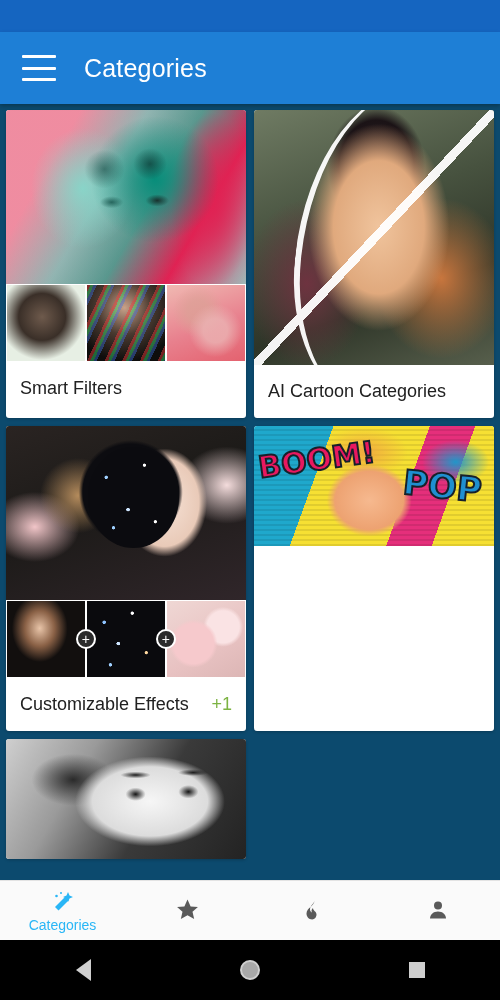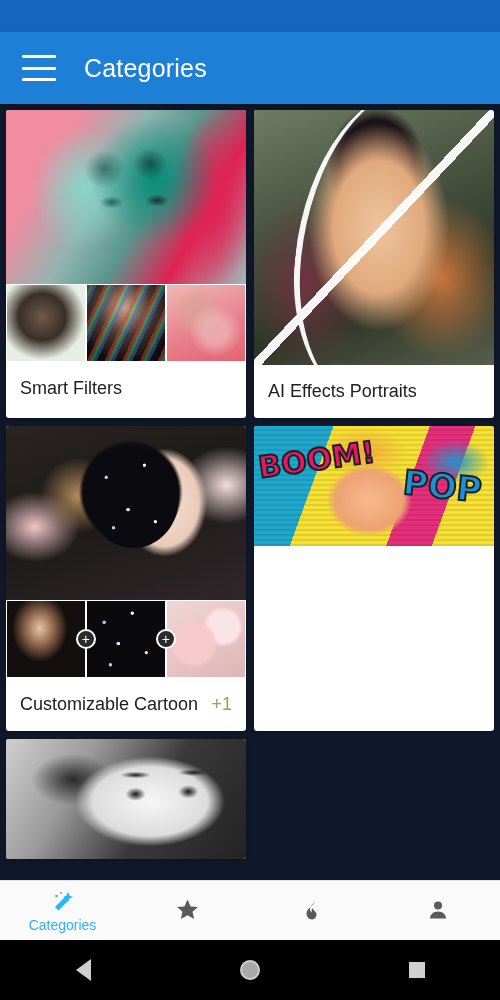--- a/index.html
+++ b/index.html
@@ -21,21 +21,21 @@
     box-shadow: 0 2px 4px rgba(0,0,0,.25);
     position: relative; z-index: 5;
   }
   .hamburger { width: 34px; height: 26px; display: flex; flex-direction: column; justify-content: space-between; cursor: pointer; }
   .hamburger span { display: block; height: 3px; background: #fff; border-radius: 1px; }
   .app-title { color: #fff; font-size: 25px; margin-left: 28px; letter-spacing: .2px; }
 
   
   .content {
     position: absolute; top: 104px; left: 0; right: 0; bottom: 120px;
-    background: #0f172a; overflow: hidden;
+    background: #0c4a6e; overflow: hidden;
     padding: 6px 6px 0 6px;
   }
   .grid { display: flex; flex-wrap: wrap; gap: 8px; }
   .card {
     width: calc(50% - 4px);
     background: #fff;
     border-radius: 3px;
     box-shadow: 0 1px 3px rgba(0,0,0,.22);
     overflow: hidden;
     display: flex; flex-direction: column;
@@ -278,21 +278,21 @@
       </div>
 
       <div class="card">
         <div class="card-media">
           <div class="card-hero tall">
             <div class="art art-cartoon"></div>
             <div class="split-curve"></div>
           </div>
         </div>
         <div class="card-label">
-          <div class="title">AI Effects Portraits</div>
+          <div class="title">AI Cartoon Categories</div>
           <div class="badge"></div>
         </div>
       </div>
 
 
       <div class="card">
         <div class="card-media">
           <div class="card-hero">
             <div class="art art-effects"></div>
           </div>
@@ -304,21 +304,21 @@
             <div class="thumb">
                 <div class="art art-ce-t2"></div>
               </div>
             <div class="plus-badge" style="left:66.6%">+</div>
             <div class="thumb">
                 <div class="art art-ce-t3"></div>
               </div>
           </div>
         </div>
         <div class="card-label">
-          <div class="title">Customizable Cartoon</div>
+          <div class="title">Customizable Effects</div>
           <div class="badge">+1</div>
         </div>
       </div>
 
       <div class="card">
         <div class="card-media">
           <div class="card-hero short">
             <div class="art art-popart">
               <div class="boom">BOOM!</div>
               <div class="pop">POP</div>

